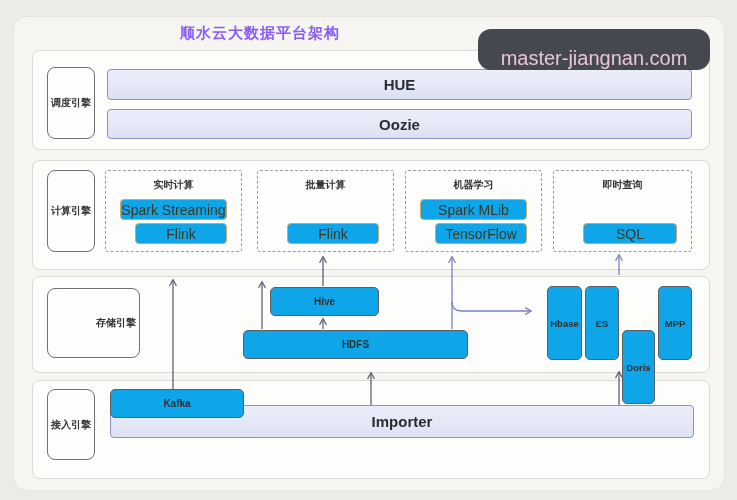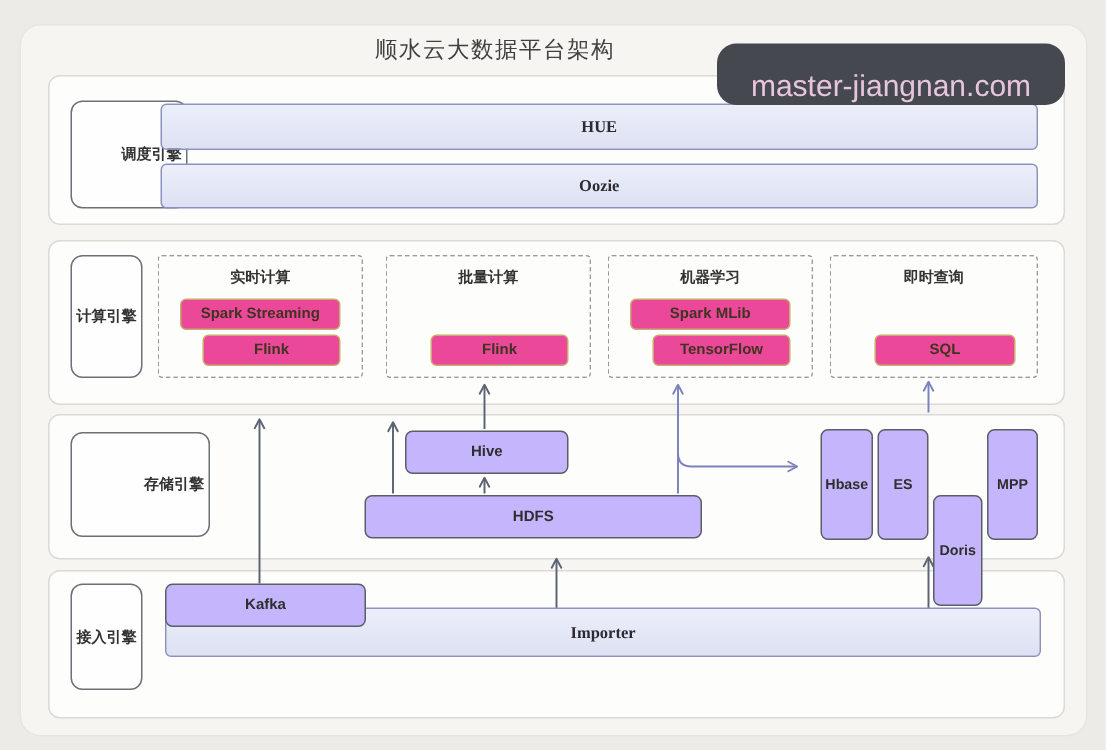--- a/index.html
+++ b/index.html
@@ -7,22 +7,22 @@
     width:737px;height:500px;position:relative;overflow:hidden;
     background:#ecebe8;
     font-family:"Liberation Sans","DejaVu Sans",sans-serif;
     color:#2b2b2b;
   }
   .panel{
     position:absolute;left:13px;top:16px;width:710px;height:473px;
     background:#f6f5f1;border:1px solid #e6e5e0;border-radius:14px;
   }
   .page-title{
-    position:absolute;left:180px;top:24px;width:300px;text-align:center;
-    font-size:15px;font-weight:normal;color:#404040;letter-spacing:1px;
+    position:absolute;left:180px;top:24px;width:300px;
+    font-size:15px;font-weight:bold;color:#8b5cf6;letter-spacing:1px;
   }
   .watermark{
     position:absolute;left:478px;top:29px;width:232px;height:41px;
     background:#45484e;border-radius:13px;
     display:flex;align-items:flex-end;justify-content:center;
     color:#e6c6d8;font-size:20px;z-index:30;
   }
   .section{
     position:absolute;left:32px;width:676px;
     background:#fdfdfb;border:1px solid #dbdad4;border-radius:8px;
@@ -35,41 +35,41 @@
     position:absolute;left:47px;width:46px;
     background:#fefefe;border:1.3px solid #6d7076;border-radius:8px;
     display:flex;align-items:center;justify-content:center;
     font-size:10px;font-weight:bold;color:#333;z-index:5;
   }
   .bar{
     position:absolute;left:107px;width:583px;
     background:linear-gradient(#eceefa,#dde1f2);
     border:1.2px solid #8a93bf;border-radius:4px;
     display:flex;align-items:center;justify-content:center;
-    font-size:11px;font-weight:bold;color:#2b2b33;z-index:5;font-family:Liberation Serif, serif;
+    font-size:15px;font-weight:bold;color:#2b2b33;z-index:5;
   }
   .group{
     position:absolute;top:170px;height:80px;
     border:1.5px dashed #9a9a9a;border-radius:3px;
     background:#fdfdfb;z-index:5;
   }
   .group-title{
     position:absolute;top:7px;left:0;right:0;text-align:center;
     font-size:10px;font-weight:bold;color:#333;
   }
   .chip{
     position:absolute;left:14px;right:14px;height:19px;
-    background:#ec4899;border:1px solid #c9aa6e;border-radius:4px;
+    background:#0ea5e9;border:1px solid #c9aa6e;border-radius:4px;
     display:flex;align-items:center;justify-content:center;
-    font-size:10px;font-weight:bold;color:#3f3420;
+    font-size:14px;font-weight:normal;color:#3f3420;
   }
   .chip.c1{top:28px;}
   .chip.c2{top:52px;margin-left:15px;}
   .node{
-    position:absolute;background:#c4b5fd;border:1.2px solid #5a5f66;border-radius:5px;
+    position:absolute;background:#0ea5e9;border:1.2px solid #5a5f66;border-radius:5px;
     display:flex;align-items:center;justify-content:center;
     font-size:10px;font-weight:bold;color:#2e2e2e;z-index:6;
   }
   .node.small{font-size:9.5px;}
   .flows{position:absolute;left:0;top:0;width:737px;height:500px;z-index:4;pointer-events:none;}
 </style>
 </head>
 <body>
 
 <div class="panel"></div>
@@ -78,21 +78,21 @@
 
 <div class="watermark">
   <span>master-jiangnan.com</span>
 </div>
 
 <div class="section s1"></div>
 <div class="section s2"></div>
 <div class="section s3"></div>
 <div class="section s4"></div>
 
-<div class="layer-label" style="top:67px;height:70px;padding-left:30px;">调度引擎</div>
+<div class="layer-label" style="top:67px;height:70px;">调度引擎</div>
 <div class="layer-label" style="top:170px;height:80px;">计算引擎</div>
 <div class="layer-label" style="top:288px;height:68px;padding-left:45px;">存储引擎</div>
 <div class="layer-label" style="top:389px;height:69px;">接入引擎</div>
 
 <div class="bar" style="top:69px;height:29px;">HUE</div>
 <div class="bar" style="top:109px;height:28px;">Oozie</div>
 
 <div class="group" style="left:105px;width:135px;">
   <div class="group-title">实时计算</div>
   <div class="chip c1">Spark Streaming</div>

